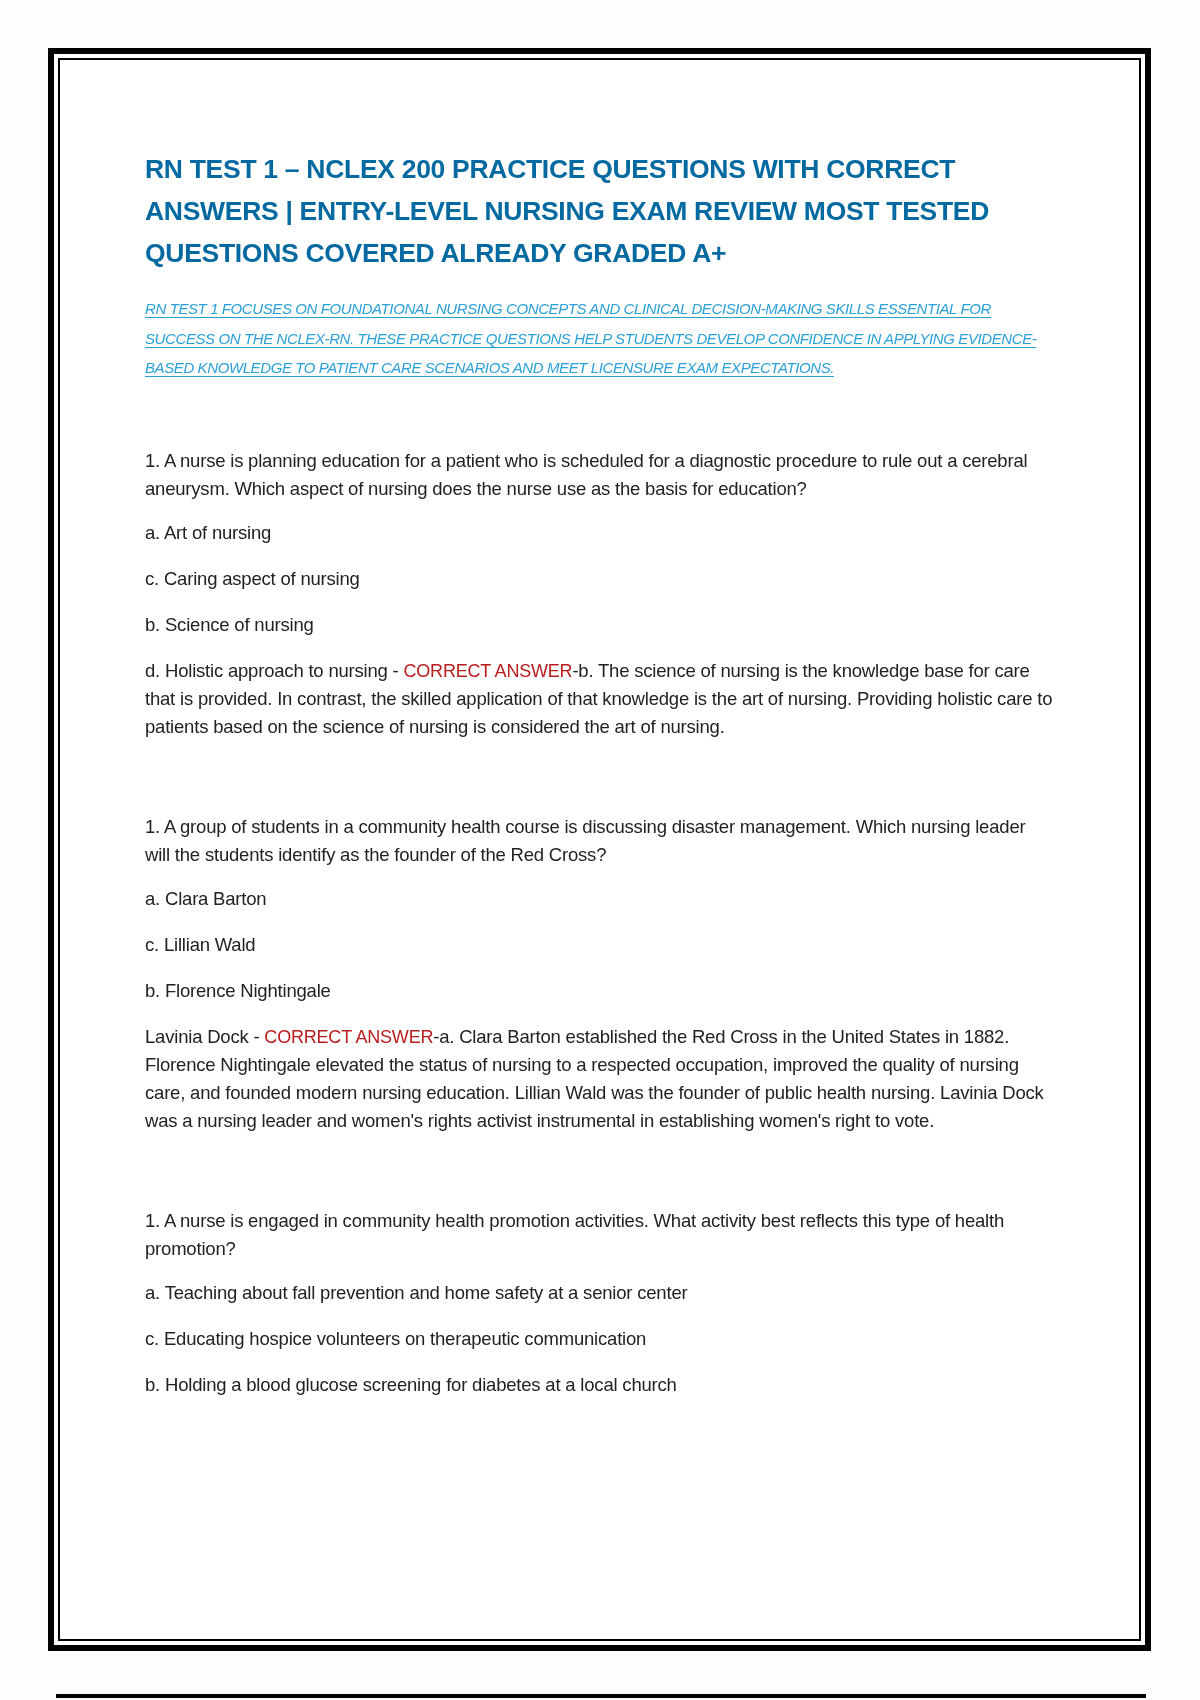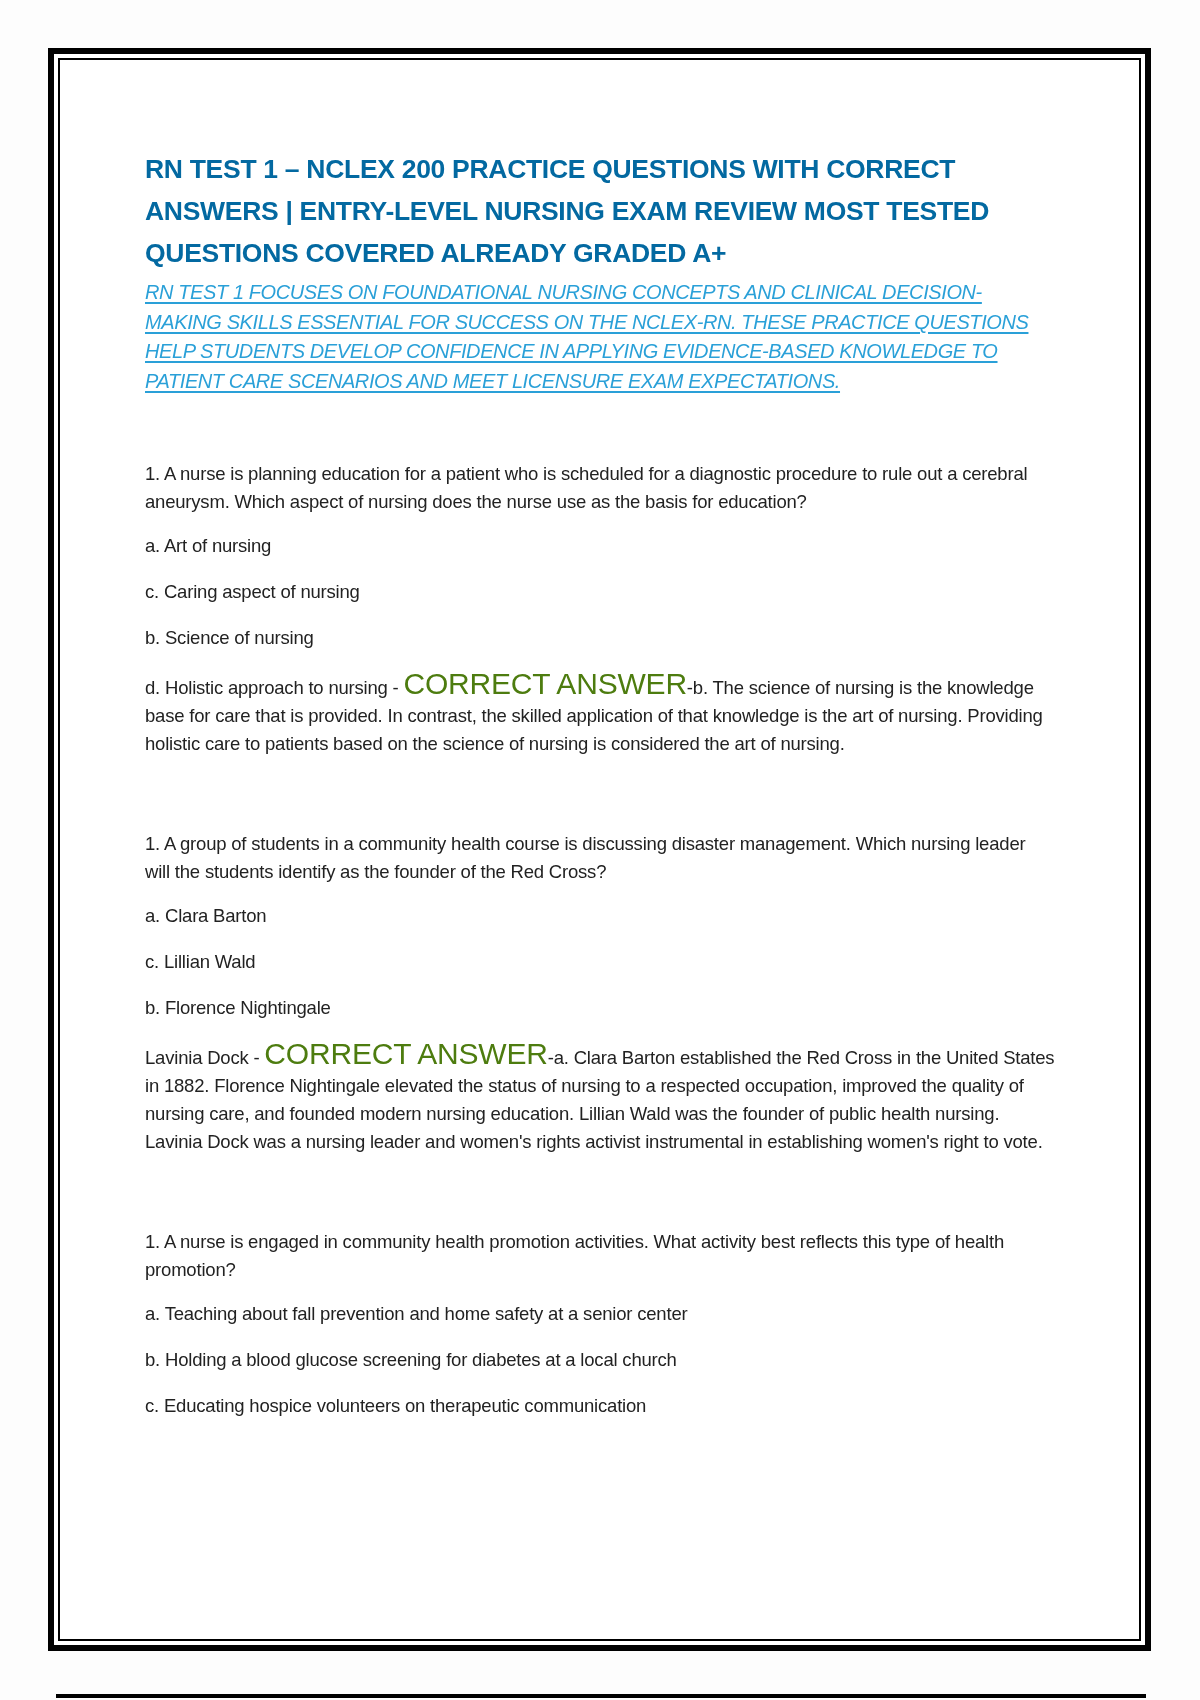--- a/index.html
+++ b/index.html
@@ -1,27 +1,27 @@
 <!DOCTYPE html>
 <html><head>
 <meta charset="utf-8">
 <style>
   html, body { margin: 0; padding: 0; background: #fdfdfd; }
   body { width: 1200px; height: 1700px; position: relative; overflow: hidden; font-family: "Liberation Sans", sans-serif; }
   .frame-outer { position: absolute; left: 48px; top: 48px; width: 1103px; height: 1603px; border: 6px solid #000; box-sizing: border-box; background: #fff; }
   .frame-inner { position: absolute; left: 4px; top: 4px; right: 4px; bottom: 4px; border: 2px solid #000; }
   .content { position: absolute; left: 145px; top: 148px; width: 910px; color: #222; }
   .title { color: #0369a1; font-weight: bold; font-size: 26.5px; line-height: 42px; margin: 0; letter-spacing: -0.3px; }
-  .subtitle { margin-top: 4px; color: #2aa0d8; font-style: italic; font-size: 20px; line-height: 29.5px; text-decoration: underline; text-underline-offset: 3px; letter-spacing: -0.4px; }
+  .subtitle { margin-top: 20px; color: #2aa0d8; font-style: italic; font-size: 15px; line-height: 29.5px; text-decoration: underline; text-underline-offset: 3px; letter-spacing: -0.4px; }
   .q { margin-top: 64px; font-size: 18.5px; line-height: 28px; letter-spacing: -0.2px; }
   .q + .q { margin-top: 72px; }
   .q-text { margin: 0 0 16px 0; }
   .opt { margin: 0 0 18px 0; }
   .ans { margin: 0; }
-  .correct { color: #4d7c0f; font-size: 30px; }
+  .correct { color: #b91c1c; font-size: 18px; }
   .bottom-rule { position: absolute; left: 56px; top: 1694px; width: 1090px; height: 4px; background: #000; }
 </style>
 </head>
 <body>
 
 <div class="frame-outer">
   <div class="frame-inner"></div>
 </div>
 
 <div class="content">
@@ -40,18 +40,18 @@
     <p class="q-text">1. A group of students in a community health course is discussing disaster management. Which nursing leader will the students identify as the founder of the Red Cross?</p>
     <p class="opt">a. Clara Barton</p>
     <p class="opt">c. Lillian Wald</p>
     <p class="opt">b. Florence Nightingale</p>
     <p class="ans"><span>Lavinia Dock - </span><span class="correct">CORRECT ANSWER</span><span>-a. Clara Barton established the Red Cross in the United States in 1882. Florence Nightingale elevated the status of nursing to a respected occupation, improved the quality of nursing care, and founded modern nursing education. Lillian Wald was the founder of public health nursing. Lavinia Dock was a nursing leader and women's rights activist instrumental in establishing women's right to vote.</span></p>
   </div>
 
   <div class="q">
     <p class="q-text">1. A nurse is engaged in community health promotion activities. What activity best reflects this type of health promotion?</p>
     <p class="opt">a. Teaching about fall prevention and home safety at a senior center</p>
+    <p class="opt">c. Educating hospice volunteers on therapeutic communication</p>
     <p class="opt">b. Holding a blood glucose screening for diabetes at a local church</p>
-    <p class="opt">c. Educating hospice volunteers on therapeutic communication</p>
   </div>
 </div>
 
 <div class="bottom-rule"></div>
 
 </body></html>

